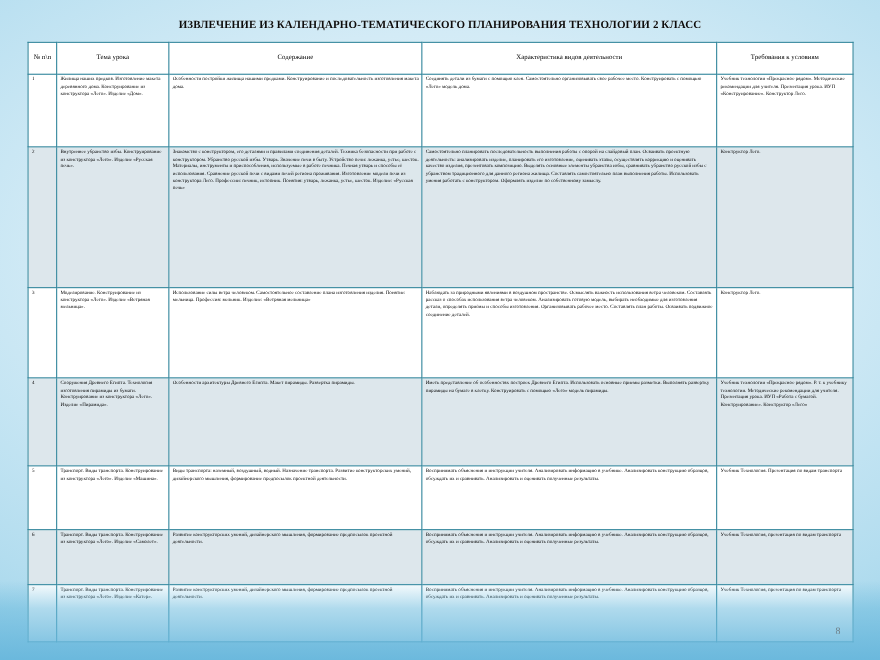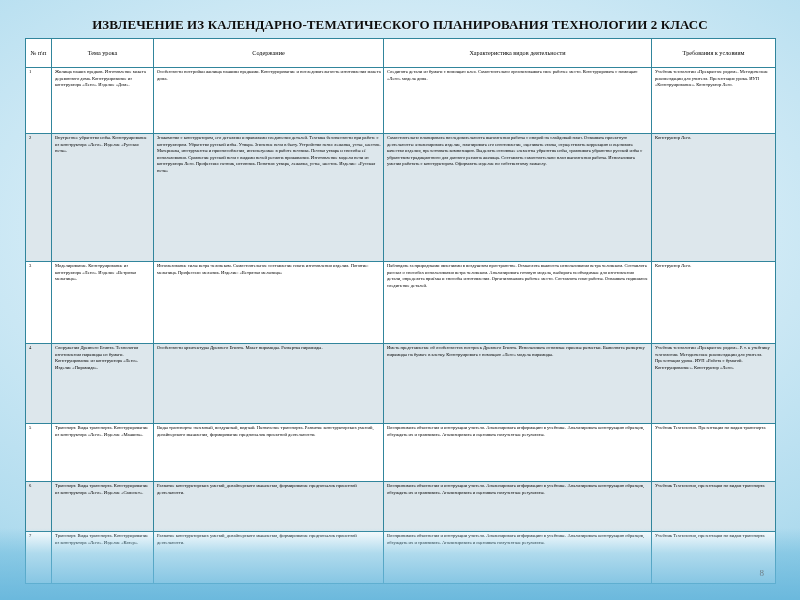--- a/index.html
+++ b/index.html
@@ -38,21 +38,21 @@
     pointer-events: none;
   }
   .title {
     position: absolute;
     top: 17px;
     left: 0;
     width: 800px;
     text-align: center;
     font-family: "Liberation Serif", "DejaVu Serif", serif;
     font-weight: bold;
-    font-size: 13px;
+    font-size: 10px;
     letter-spacing: 0.1px;
     color: #0d0d0d;
     text-shadow: 0.5px 0.5px 0 rgba(255,255,255,0.45);
     white-space: nowrap;
   }
 
   .table-wrap {
     position: absolute;
     left: 25px;
     top: 38px;

